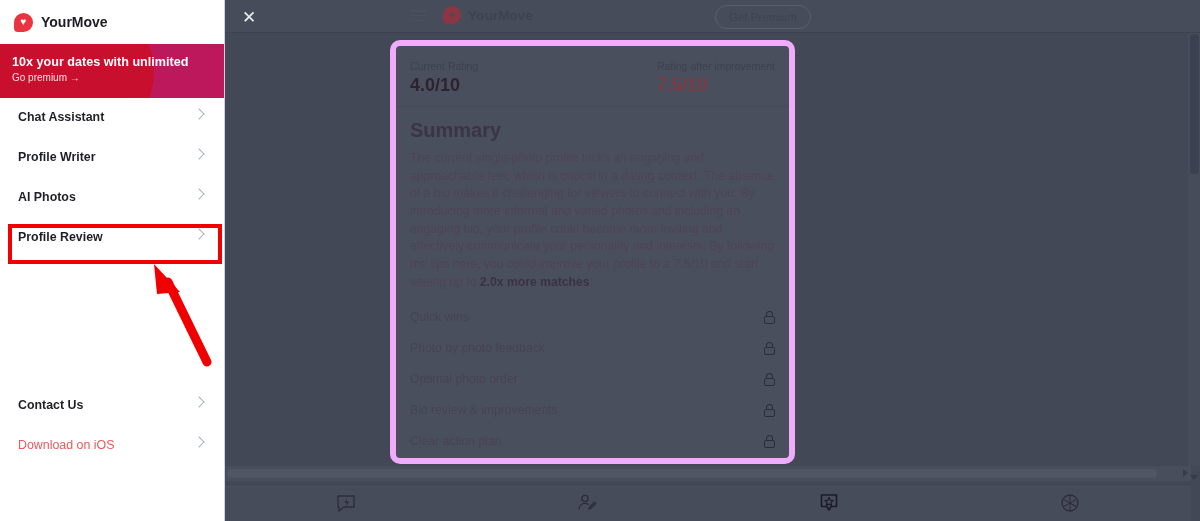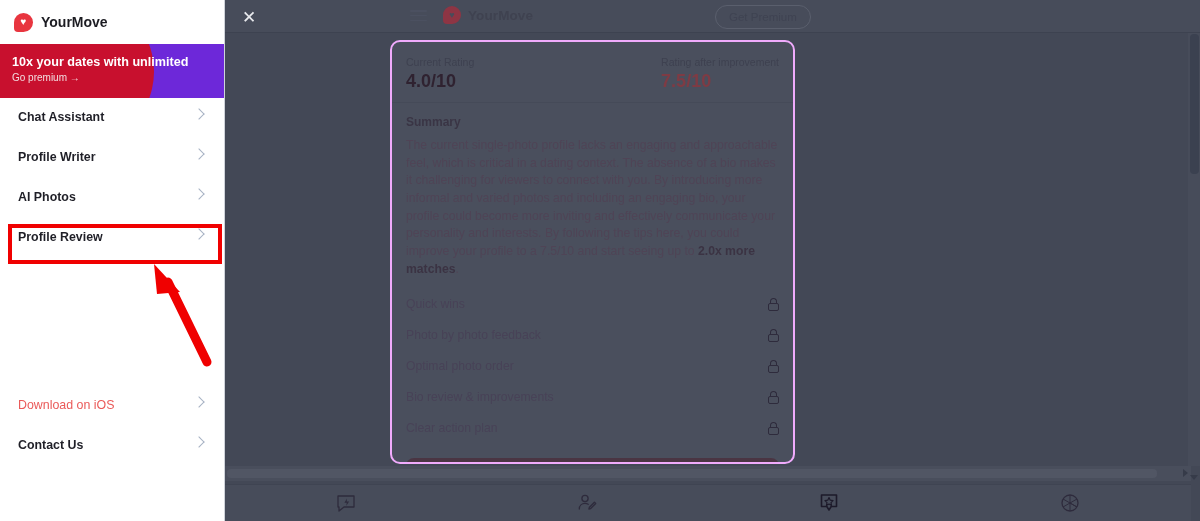--- a/index.html
+++ b/index.html
@@ -58,42 +58,42 @@
     border: 1px solid #5a5f6d; border-radius: 13px;
     font-size: 11.5px; color: #3f4352; background: transparent;
     cursor: pointer; white-space: nowrap;
   }
 
   
   .card {
     position: absolute; left: 390px; top: 40px;
     width: 405px; height: 424px;
     background: #4a4f5d;
-    border: 2px solid #f0abfc;
+    border: 6px solid #f0abfc;
     border-radius: 10px;
     overflow: hidden;
   }
   .rating-row {
     display: flex; justify-content: space-between;
     padding: 14px 14px 10px 14px;
   }
   .rating-block .rlabel {
     font-size: 10.5px; color: #3e4150; margin-bottom: 3px;
   }
   .rating-block .rvalue {
     font-size: 18px; font-weight: bold; color: #2f2230;
   }
   .rating-block.improved { text-align: left; }
   .rating-block.improved .rvalue { color: #7e3b44; }
 
   .divider { height: 1px; background: #454a58; margin: 0; }
 
   .summary-wrap { padding: 12px 14px 6px 14px; }
   .summary-title {
-    font-size: 12px; font-weight: bold; color: #3a3545; margin-bottom: 8px;
+    font-size: 20px; font-weight: bold; color: #3a3545; margin-bottom: 8px;
   }
   .summary-text {
     font-size: 12.2px; line-height: 1.45; color: #4f4456;
   }
   .summary-text b { color: #3b3343; font-weight: bold; }
 
   .feature-list { padding: 4px 14px 0 14px; }
   .feature-row {
     display: flex; align-items: center; justify-content: space-between;
     height: 31px;
@@ -183,21 +183,21 @@
   .sb-logo {
     width: 19px; height: 19px; position: relative;
     background: #e8353f; border-radius: 50% 50% 50% 4px;
     display: flex; align-items: center; justify-content: center;
   }
   .sb-logo .heart { color: #ffffff; font-size: 10px; line-height: 10px; }
   .sb-brand { font-size: 14px; font-weight: bold; color: #1c1c22; }
 
   .promo {
     position: relative; height: 54px;
-    background: #6d28d9; overflow: hidden;
+    background: #be185d; overflow: hidden;
   }
   .promo .blob {
     position: absolute; left: -46px; top: -60px;
     width: 200px; height: 175px;
     background: #c8102e; border-radius: 50%;
   }
   .promo .ptext {
     position: absolute; left: 12px; top: 11px; z-index: 2;
   }
   .promo .pline1 {
@@ -408,26 +408,26 @@
     <div class="navitem">
       <span class="nlabel">AI Photos</span>
       <span class="chev"></span>
     </div>
     <div class="navitem">
       <span class="nlabel">Profile Review</span>
       <span class="chev"></span>
     </div>
 
     <div style="position:absolute; top:398px; left:0; right:0;">
+      <div class="navitem">
+        <span class="nlabel">Contact Us</span>
+        <span class="chev"></span>
+      </div>
       <div class="navitem muted">
         <span class="nlabel">Download on iOS</span>
-        <span class="chev"></span>
-      </div>
-      <div class="navitem">
-        <span class="nlabel">Contact Us</span>
         <span class="chev"></span>
       </div>
     </div>
 
     <div class="signin">Sign in</div>
   </div>
 
   <div class="hl-box"></div>
   <svg class="arrow-anno" viewBox="0 0 120 145">
     <path d="M57 100 L18 20" stroke="#f00000" stroke-width="9" stroke-linecap="round" fill="none"></path>

